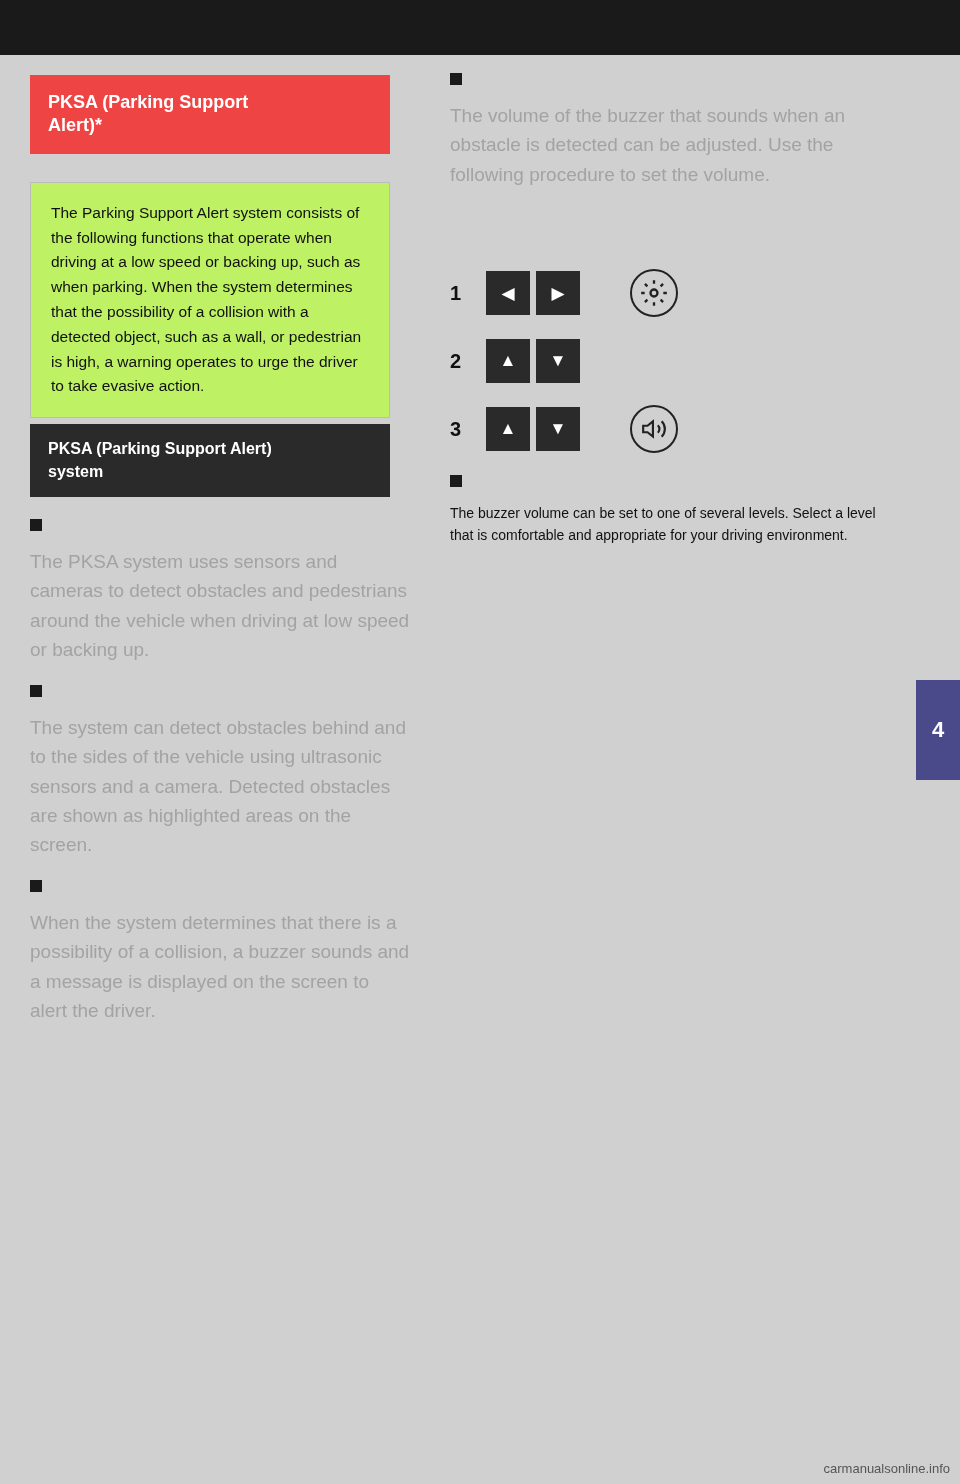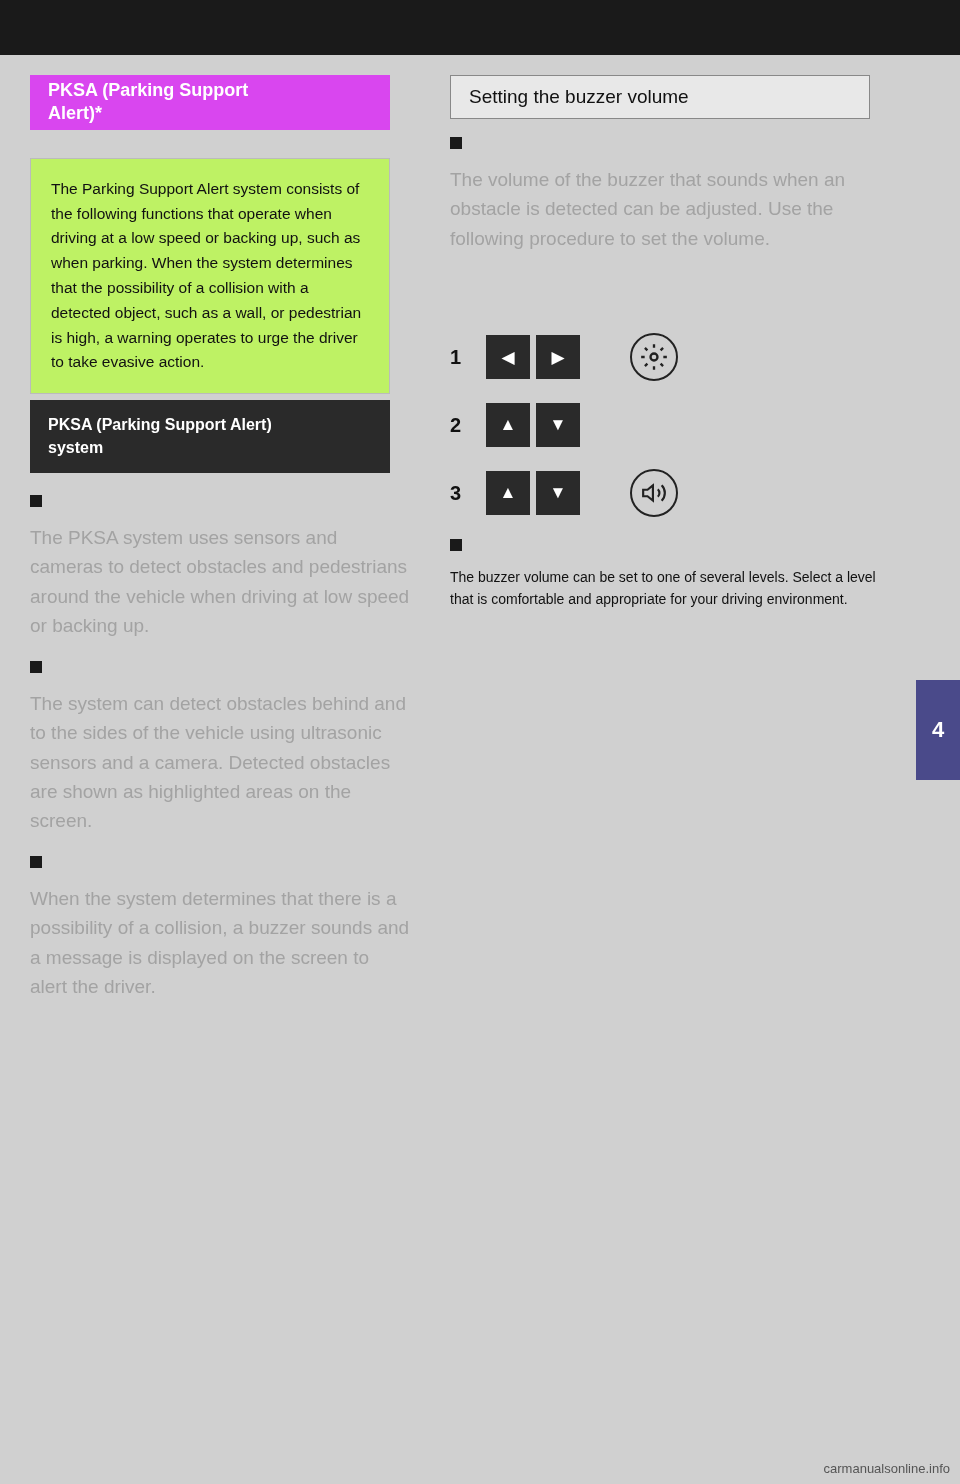--- a/index.html
+++ b/index.html
@@ -67,23 +67,23 @@
     
     .right-column {
       position: absolute;
       top: 55px;
       left: 450px;
       width: 470px;
     }
 
     
     .pksa-header-box {
-      background: #d946ef;
+      background: #ef4444;
       color: white;
-      padding: 4px 18px;
+      padding: 16px 18px;
       margin-top: 20px;
       width: 360px;
     }
 
     .pksa-header-box .title {
       font-size: 18px;
       font-weight: bold;
       line-height: 1.3;
     }
 
@@ -276,23 +276,20 @@
   <div class="left-bottom-section">
     <div class="square-bullet"></div>
     <div class="section-text">When the system determines that there is a possibility of a collision, a buzzer sounds and a message is displayed on the screen to alert the driver.</div>
   </div>
 
 
 </div>
 
 <div class="right-column">
 
-  <div class="buzzer-header-box">
-    <span>Setting the buzzer volume</span>
-  </div>
 
   <div class="right-section-block">
     <div class="square-bullet"></div>
     <div class="section-text">The volume of the buzzer that sounds when an obstacle is detected can be adjusted. Use the following procedure to set the volume.</div>
   </div>
 
   <div class="steps-area">
 
     <div class="step-row">
       <div class="step-num">1</div>

